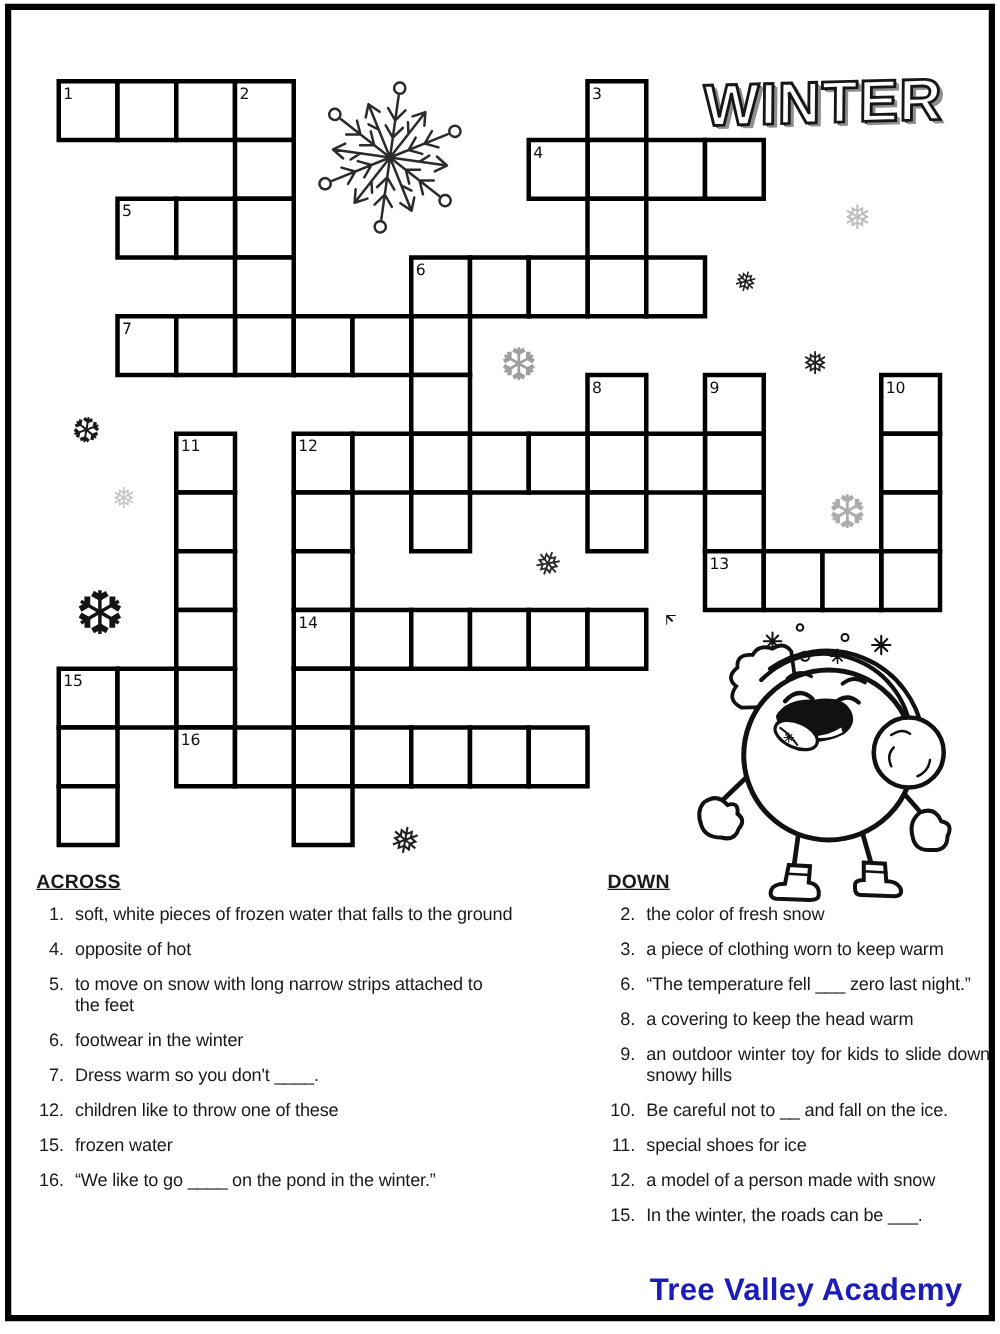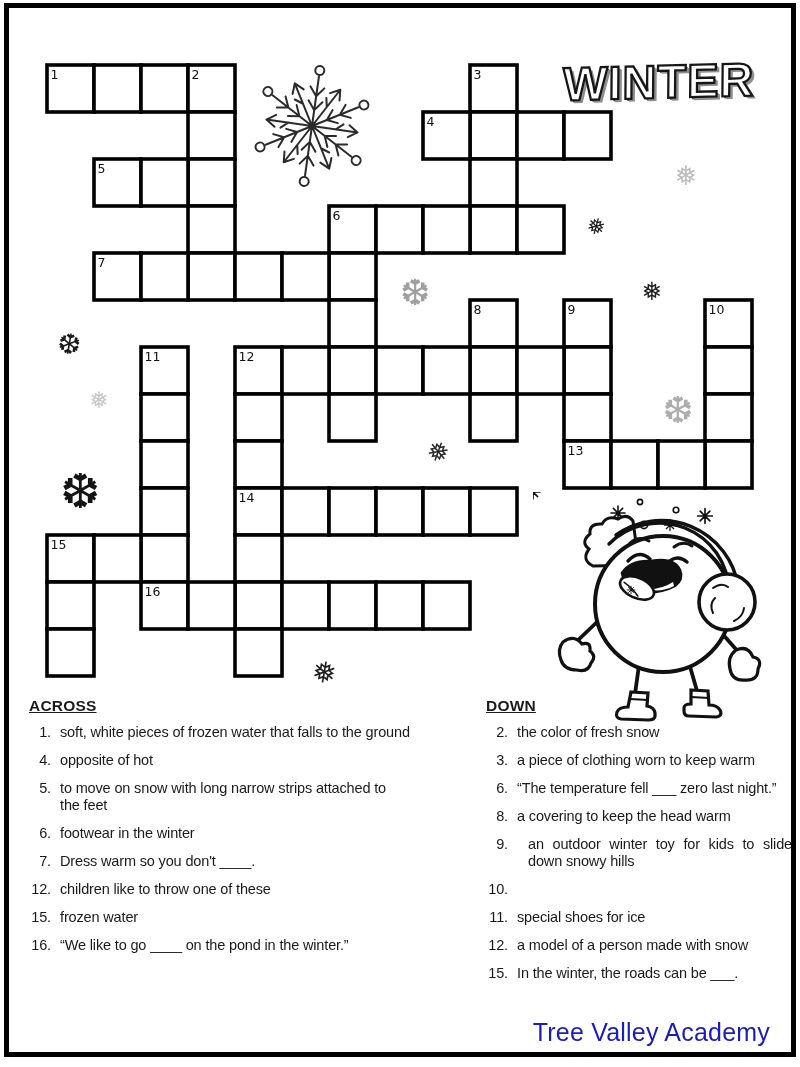--- a/index.html
+++ b/index.html
@@ -27,24 +27,24 @@
   .clues.across{left:27px;width:420px;}
   .clues.down{left:484px;width:308px;}
   .clues h2{
     margin:0 0 9px 2px;font-size:15.5px;font-weight:bold;
     text-decoration:underline;letter-spacing:.2px;
   }
   .clues ol{list-style:none;margin:0;padding:0;}
   .clues li{display:flex;margin-bottom:11.5px;font-size:14.5px;line-height:16.5px;letter-spacing:-0.15px;}
   .cnum{flex:none;width:24px;text-align:right;margin-right:9px;}
   .ctext{flex:1;white-space:pre-wrap;}
-  li.justify .ctext{text-align:justify;margin-left:11px;}
+  li.justify .ctext{text-align:justify;}
   .brand{
     position:absolute;right:30px;bottom:20px;
-    font-size:25px;font-weight:normal;color:#1c1cb8;letter-spacing:.2px;
+    font-size:25px;font-weight:bold;color:#1c1cb8;letter-spacing:.2px;
   }
   .art{position:absolute;}
 </style>
 </head>
 <body>
 
 <div class="page">
   <div class="frame"></div>
 
   <h1 class="title">WINTER</h1>
@@ -290,20 +290,21 @@
         <li>
           <span class="cnum">8.</span>
           <span class="ctext">a covering to keep the head warm</span>
         </li>
         <li class="justify">
           <span class="cnum">9.</span>
           <span class="ctext">an outdoor winter toy for kids to slide down snowy hills</span>
         </li>
         <li>
           <span class="cnum">10.</span>
+          <span class="ctext">Be careful not to __ and fall on the ice.</span>
         </li>
         <li>
           <span class="cnum">11.</span>
           <span class="ctext">special shoes for ice</span>
         </li>
         <li>
           <span class="cnum">12.</span>
           <span class="ctext">a model of a person made with snow</span>
         </li>
         <li>

